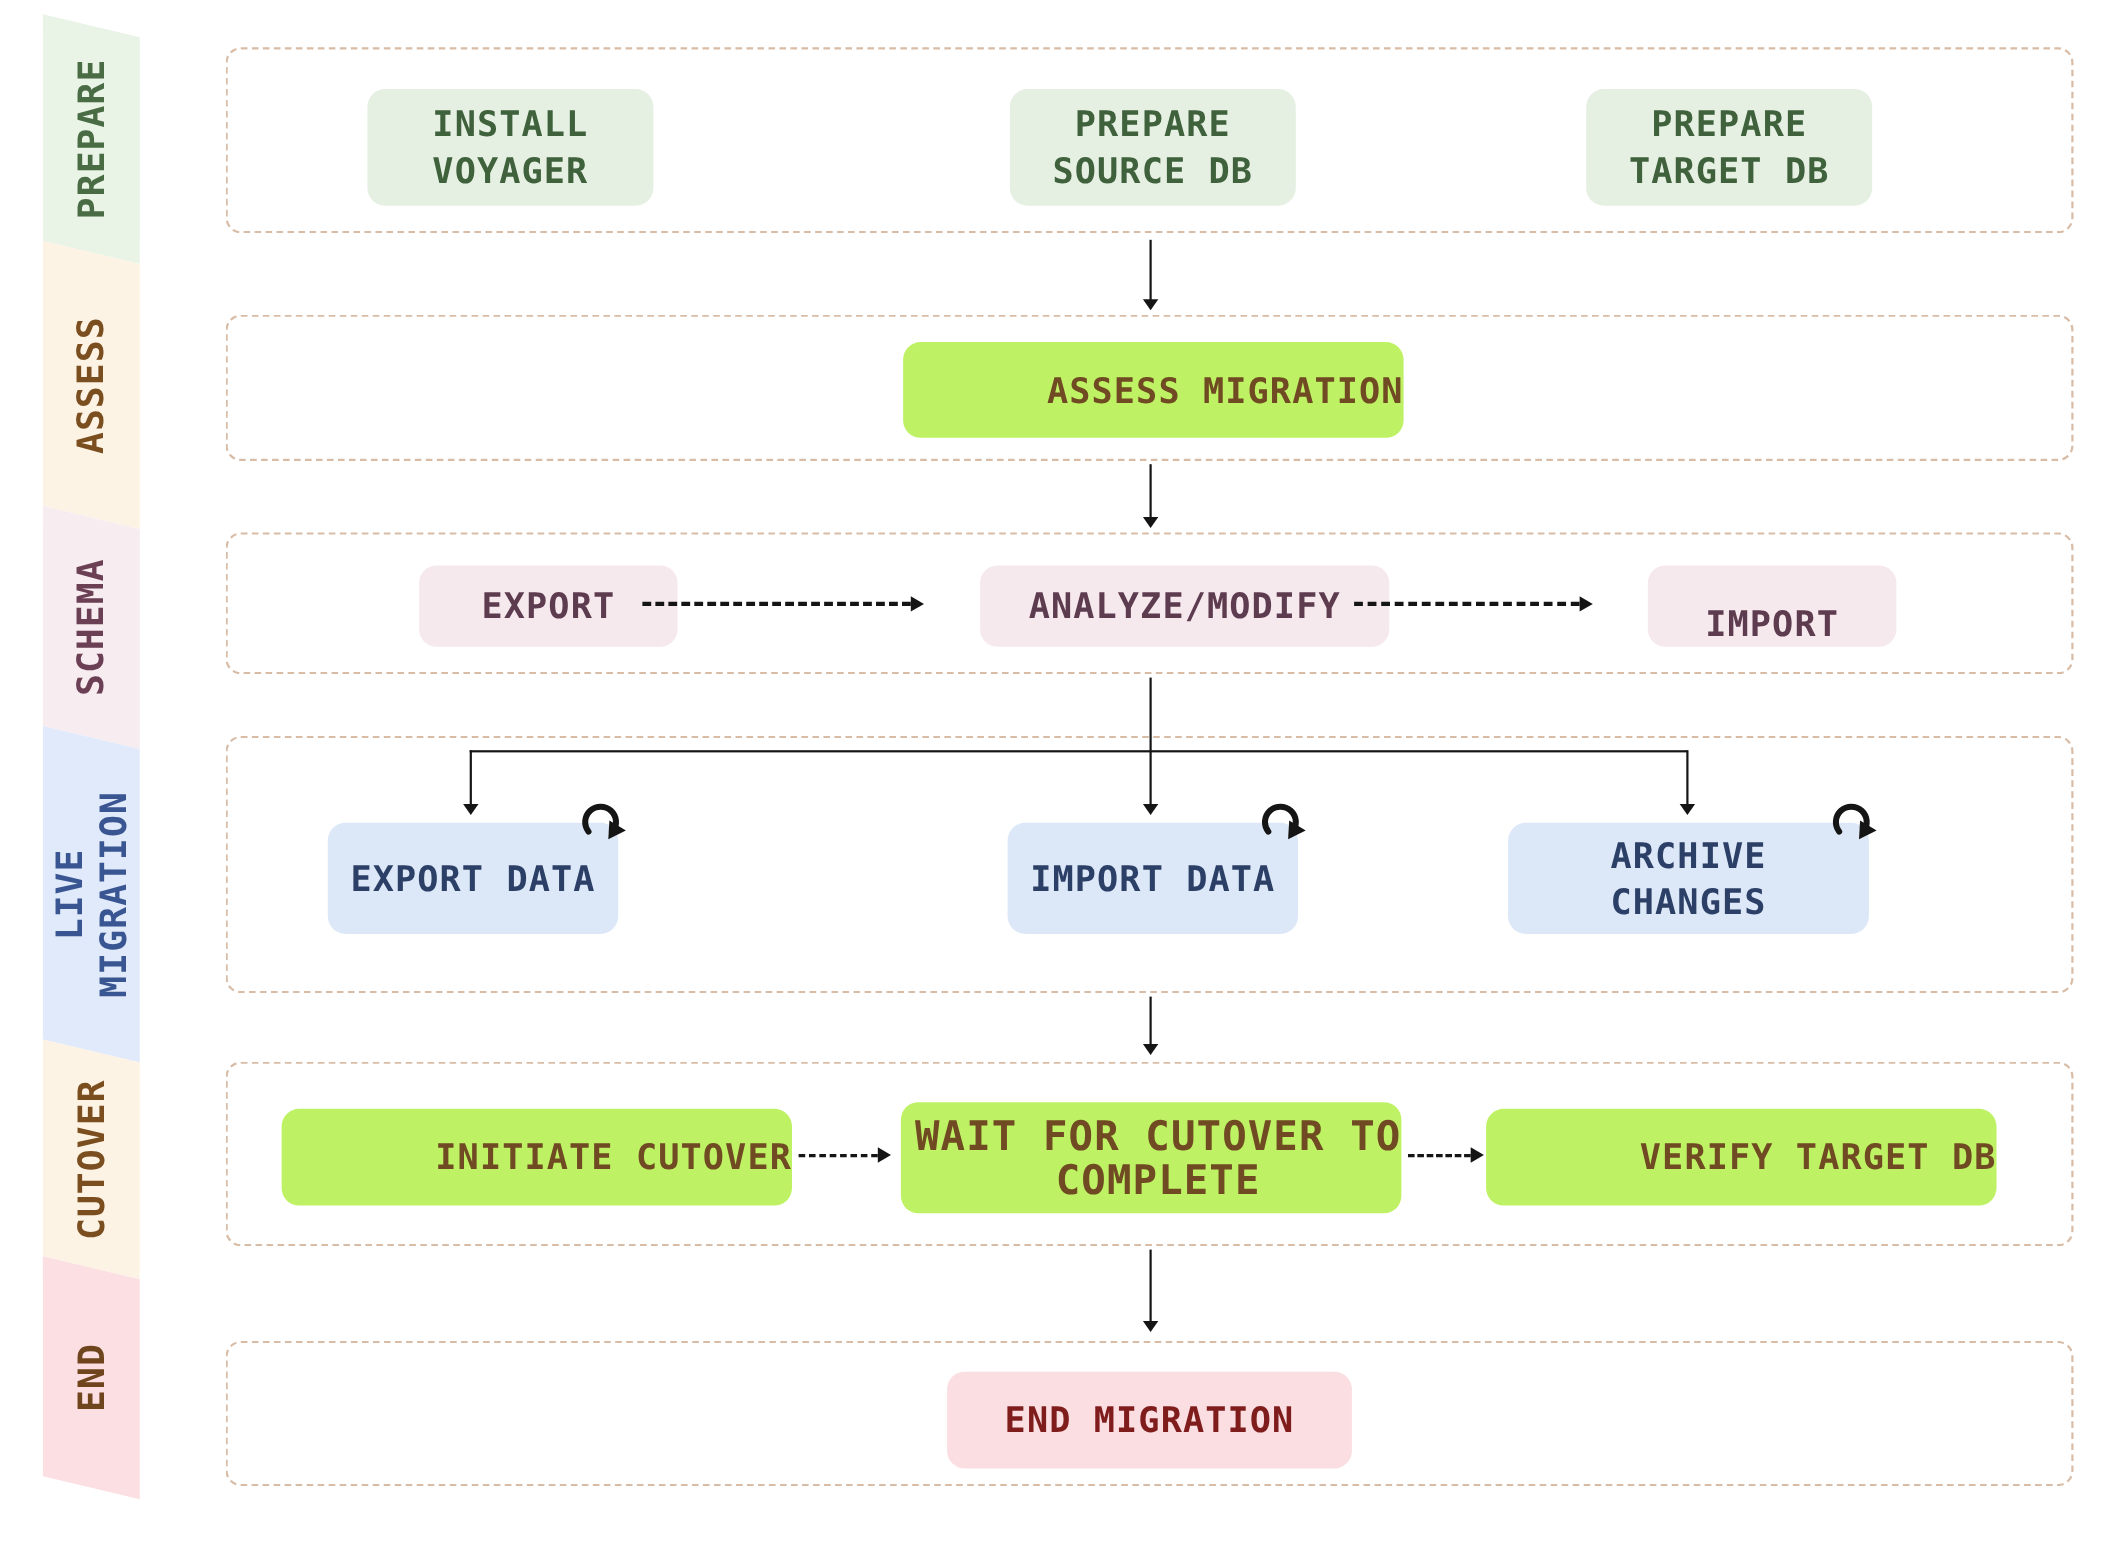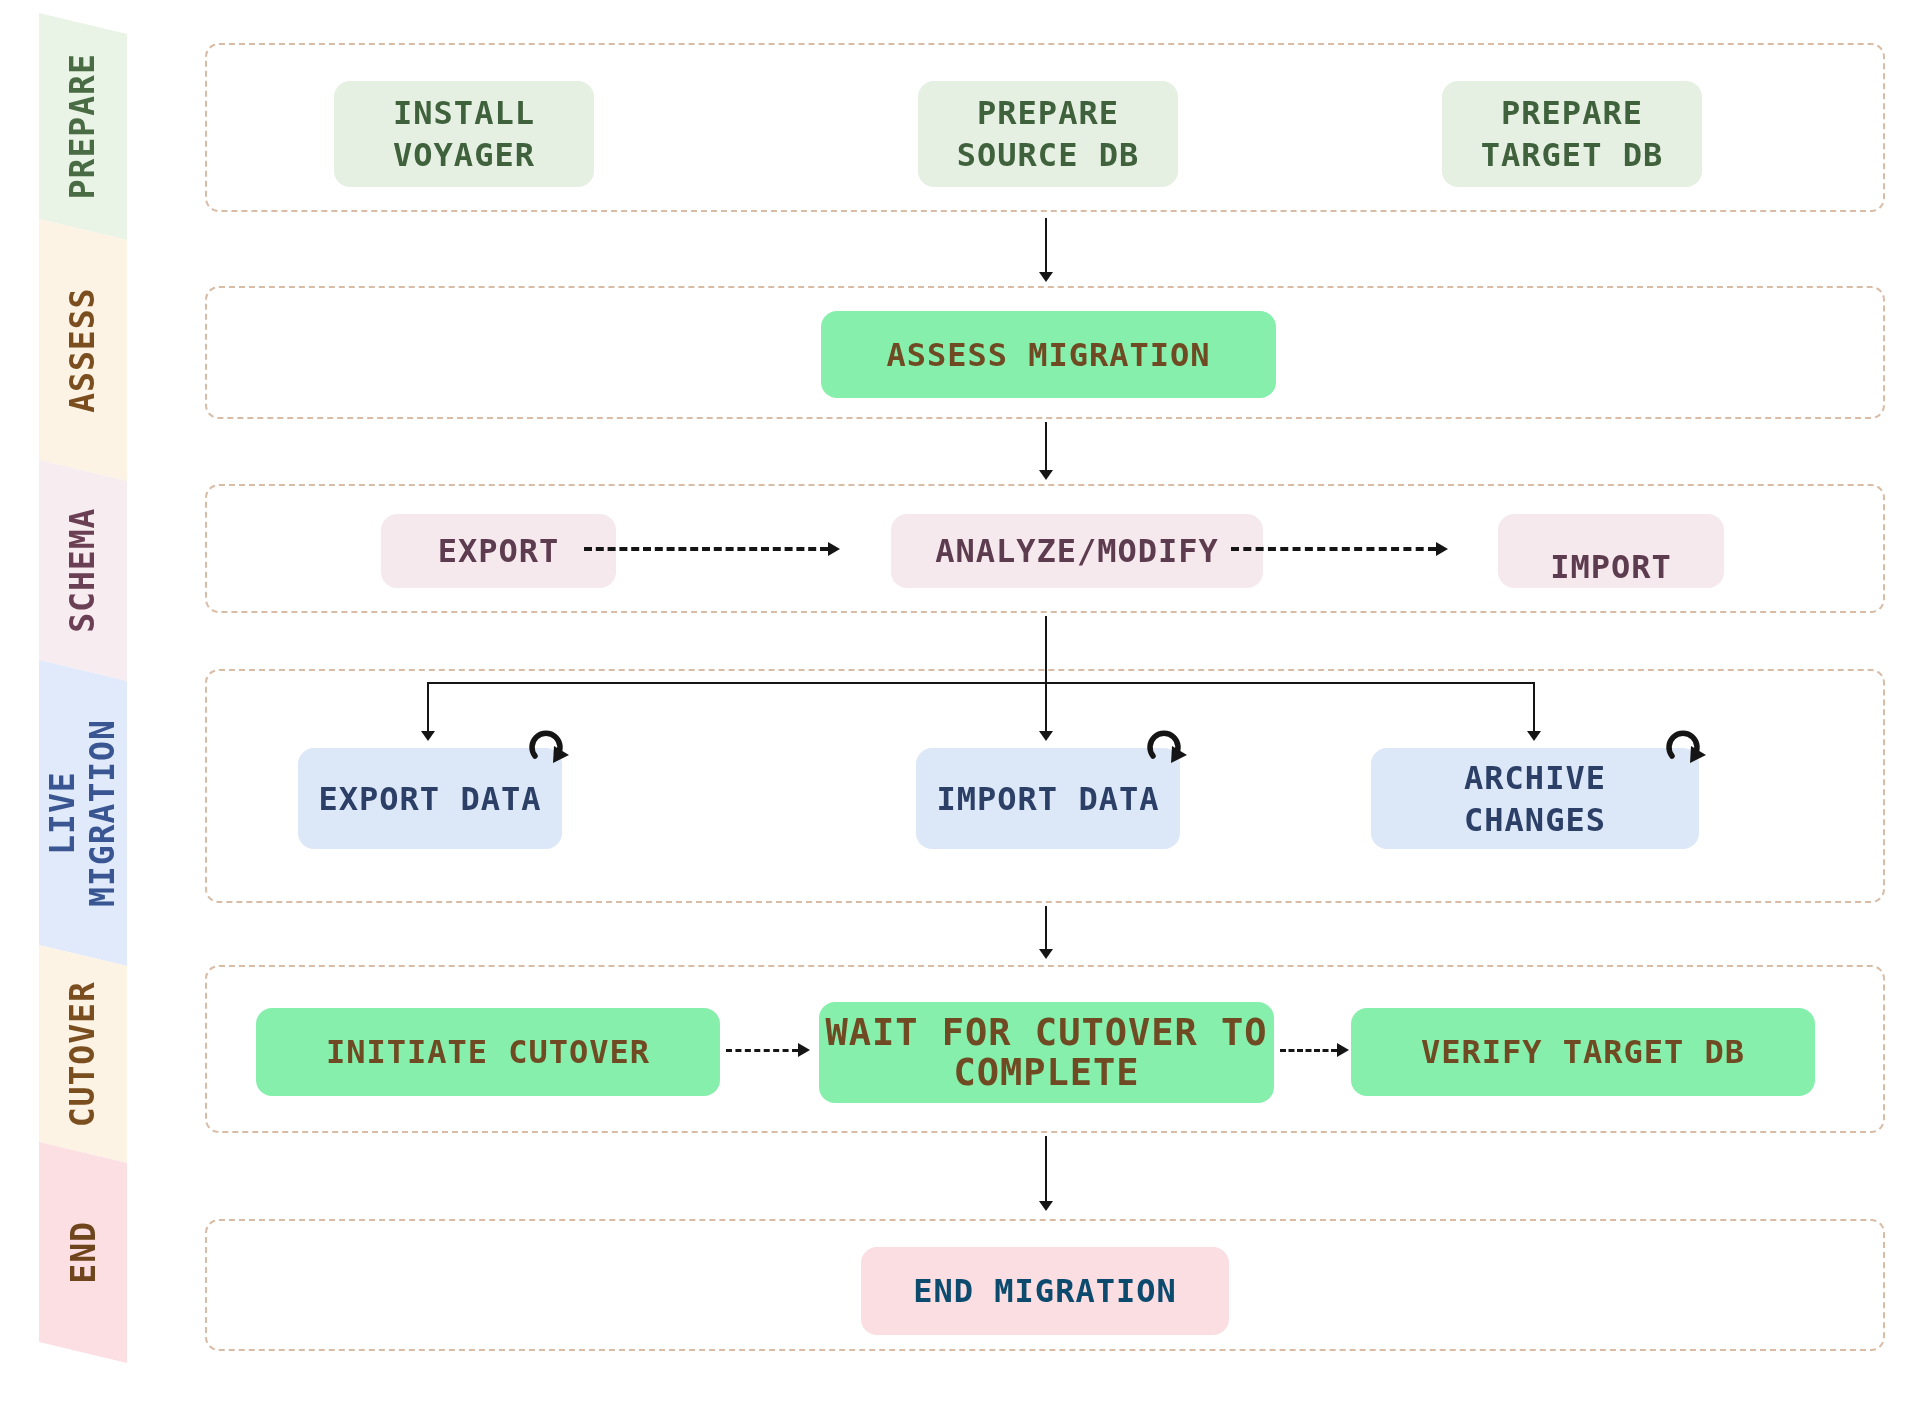--- a/index.html
+++ b/index.html
@@ -23,24 +23,24 @@
 
   
   .node{
     position:absolute;border-radius:16px;
     display:flex;align-items:center;justify-content:center;
     font-weight:bold;font-size:32px;letter-spacing:1px;line-height:42px;
     text-align:center;box-sizing:border-box;
   }
   .node .label{white-space:pre-line;}
   .n-green{background:#e5f0e3;color:#3f613c;}
-  .n-amber{background:#86efac;color:#6f4a22;}
+  .n-amber{background:#bef264;color:#6f4a22;justify-content:flex-end;}
   .n-rose{background:#f6e9ed;color:#5e3c50;margin-left:38px;}
   .n-blue{background:#dce8f8;color:#2c3f66;}
-  .n-red{background:#fbdee1;color:#0c4a6e;}
+  .n-red{background:#fbdee1;color:#7f1d1d;}
 
   
   .sidebar{
     position:absolute;left:39px;top:13px;width:88px;height:1329px;
     transform:skewY(13.4deg);transform-origin:0 0;
     display:flex;flex-direction:column;
   }
   .band{display:flex;align-items:center;justify-content:center;}
   .band-label{
     transform:skewY(-13.4deg) rotate(-90deg);

